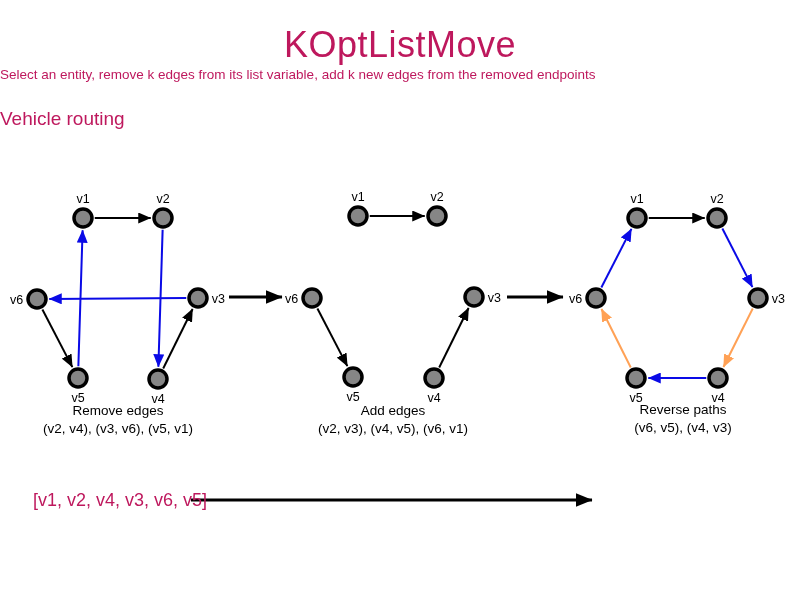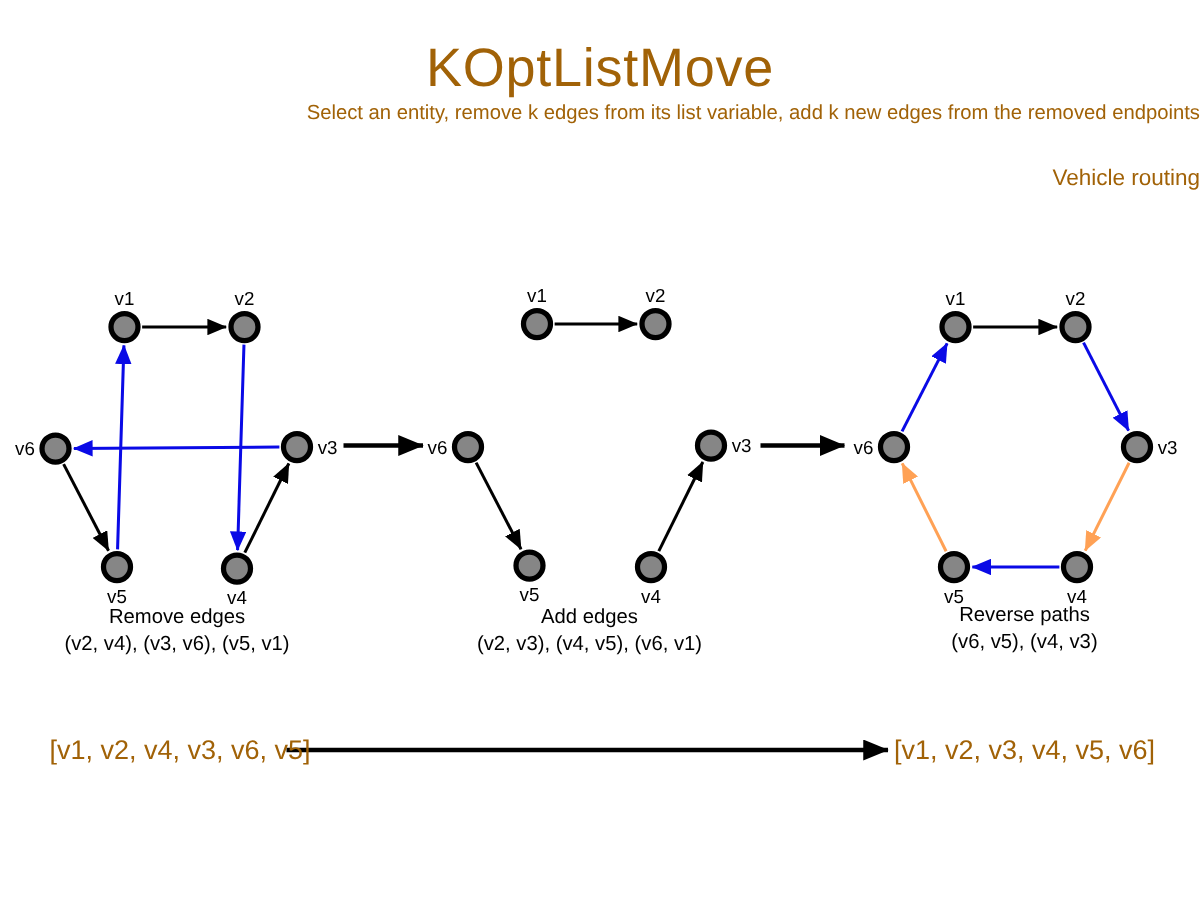--- a/index.html
+++ b/index.html
@@ -1,30 +1,30 @@
 <!DOCTYPE html>
 <html><head>
 <meta charset="utf-8">
 <style>
   html,body { margin:0; padding:0; background:#ffffff; }
   .stage {
     position:relative; width:800px; height:600px; background:#ffffff;
-    font-family:"Liberation Sans", sans-serif; color:#a16207; overflow:hidden;
+    font-family:"Liberation Sans", sans-serif; color:#be185d; overflow:hidden;
   }
   .title {
     position:absolute; top:26px; left:0; width:800px;
     text-align:center; font-size:36px; line-height:38px; letter-spacing:0.5px;
   }
   .subtitle {
     position:absolute; top:67px; left:0; width:800px;
-    text-align:right; font-size:13.5px; line-height:16px;
+    text-align:left; font-size:13.5px; line-height:16px;
   }
   .context {
     position:absolute; top:111px; left:0; width:800px;
-    text-align:right; font-size:15px; line-height:16px;
+    text-align:left; font-size:19px; line-height:16px;
   }
   #diagram-svg { position:absolute; left:0; top:0; }
   .list {
     position:absolute; top:491px; font-size:18px; line-height:18px; white-space:nowrap;
   }
   .list.before { left:33px; }
   .list.after  { left:596px; }
 </style>
 </head>
 <body>
@@ -109,14 +109,13 @@
         <circle cx="718" cy="378" r="9" fill="#868686" stroke="#000000" stroke-width="3.5"></circle>
         <text x="718" y="401.75" text-anchor="middle" font-size="12.5px" fill="#000">v4</text>
         <text x="683" y="414" text-anchor="middle" font-size="13.5px" fill="#000">Reverse paths</text>
         <text x="683" y="432" text-anchor="middle" font-size="13.5px" fill="#000">(v6, v5), (v4, v3)</text>
       </g>
       <line x1="229" y1="297" x2="282" y2="297" stroke="#000000" stroke-width="3" marker-end="url(#arrow-flow)"></line>
       <line x1="507" y1="297" x2="563" y2="297" stroke="#000000" stroke-width="3" marker-end="url(#arrow-flow)"></line>
       <line x1="191" y1="500" x2="592" y2="500" stroke="#000000" stroke-width="3" marker-end="url(#arrow-flow)"></line>
     </svg>
   <div class="list before">[v1, v2, v4, v3, v6, v5]</div>
-  <div class="list after">[v1, v2, v3, v4, v5, v6]</div>
 </div>
 
 </body></html>

